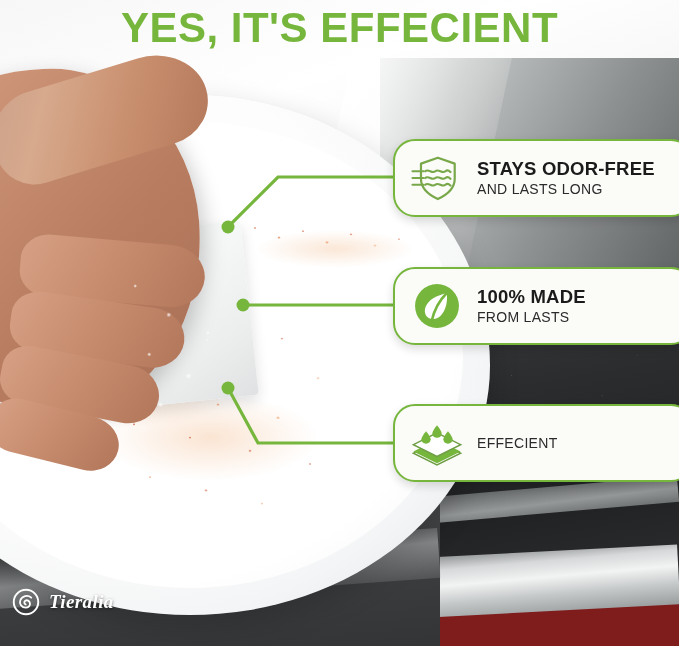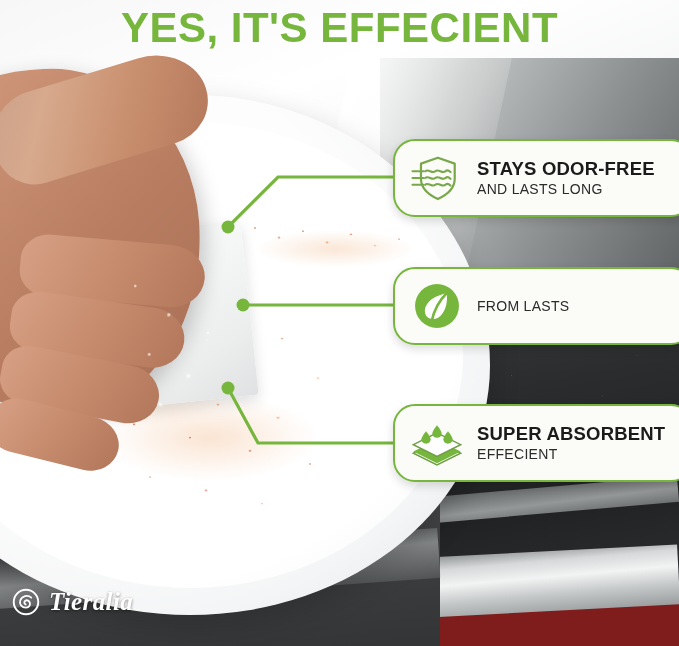--- a/index.html
+++ b/index.html
@@ -220,21 +220,21 @@
   #card-plants{left:393px;top:267px;width:300px;height:78px;}
   #card-absorbent{left:393px;top:404px;width:300px;height:78px;}
 
   
   .logo{
     position:absolute;left:12px;top:588px;
     display:flex;align-items:center;gap:9px;z-index:7;
   }
   .logo-mark{width:28px;height:28px;flex:0 0 28px;}
   .logo-text{
-    color:#ffffff;font-size:25px;
+    color:#ffffff;font-size:19px;
     font-family:"Liberation Serif",serif;
     font-style:italic;font-weight:bold;letter-spacing:.4px;
     text-shadow:0 1px 3px rgba(0,0,0,.5);
   }
 </style>
 </head>
 <body>
 
 <div id="stage">
 
@@ -299,37 +299,37 @@
 
   <div class="card" id="card-plants">
     <div class="card-icon">
       <svg viewBox="0 0 64 64" width="52" height="52">
         <circle cx="32" cy="32" r="27" fill="#76b63c"></circle>
         <path d="M44 16 C46 32 39 47 28 48 C19 48.6 15 41 18 33 C21.5 24 32 19 44 16 Z" fill="#ffffff"></path>
         <path d="M44 16 C34 26 28 38 25 52" fill="none" stroke="#76b63c" stroke-width="3.2" stroke-linecap="round"></path>
       </svg>
     </div>
     <div class="card-text">
+      <span class="card-l1">100% MADE</span>
       <span class="card-l2">FROM LASTS</span>
     </div>
   </div>
 
   <div class="card" id="card-absorbent">
     <div class="card-icon">
       <svg viewBox="0 0 64 64" width="54" height="54">
         <path d="M32 30 L60 44 L32 58 L4 44 Z" fill="none" stroke="#6f9e46" stroke-width="1.8"></path>
         <path d="M32 28 L60 42 L32 56 L4 42 Z" fill="#76b63c"></path>
         <path d="M32 20 L60 34 L32 48 L4 34 Z" fill="#ffffff" stroke="#6f9e46" stroke-width="1.8"></path>
         <path d="M19 18 C19 18 13.5 24.5 13.5 27.6 C13.5 30.6 15.9 32.8 19 32.8 C22.1 32.8 24.5 30.6 24.5 27.6 C24.5 24.5 19 18 19 18 Z" fill="#76b63c"></path>
         <path d="M32 11 C32 11 26.5 17.5 26.5 20.6 C26.5 23.6 28.9 25.8 32 25.8 C35.1 25.8 37.5 23.6 37.5 20.6 C37.5 17.5 32 11 32 11 Z" fill="#76b63c"></path>
         <path d="M45 18 C45 18 39.5 24.5 39.5 27.6 C39.5 30.6 41.9 32.8 45 32.8 C48.1 32.8 50.5 30.6 50.5 27.6 C50.5 24.5 45 18 45 18 Z" fill="#76b63c"></path>
       </svg>
     </div>
     <div class="card-text">
-      <span class="card-l1">SUPER ABSORBENT</span>
       <span class="card-l2">EFFECIENT</span>
     </div>
   </div>
 
   <div class="logo">
     <svg class="logo-mark" viewBox="0 0 32 32">
       <circle cx="16" cy="16" r="14" fill="none" stroke="#ffffff" stroke-width="2.2"></circle>
       <path d="M22 11 C18 7.5 11.5 9 9.5 14 C8 18 11 22.5 15.5 22.5 C19 22.5 21 20 20.5 17.2 C20 14.6 17.2 13.2 15.2 14.6 C13.6 15.7 13.7 18.2 15.6 18.8" fill="none" stroke="#ffffff" stroke-width="2.1" stroke-linecap="round"></path>
     </svg>
     <span class="logo-text">Tieralia</span>

